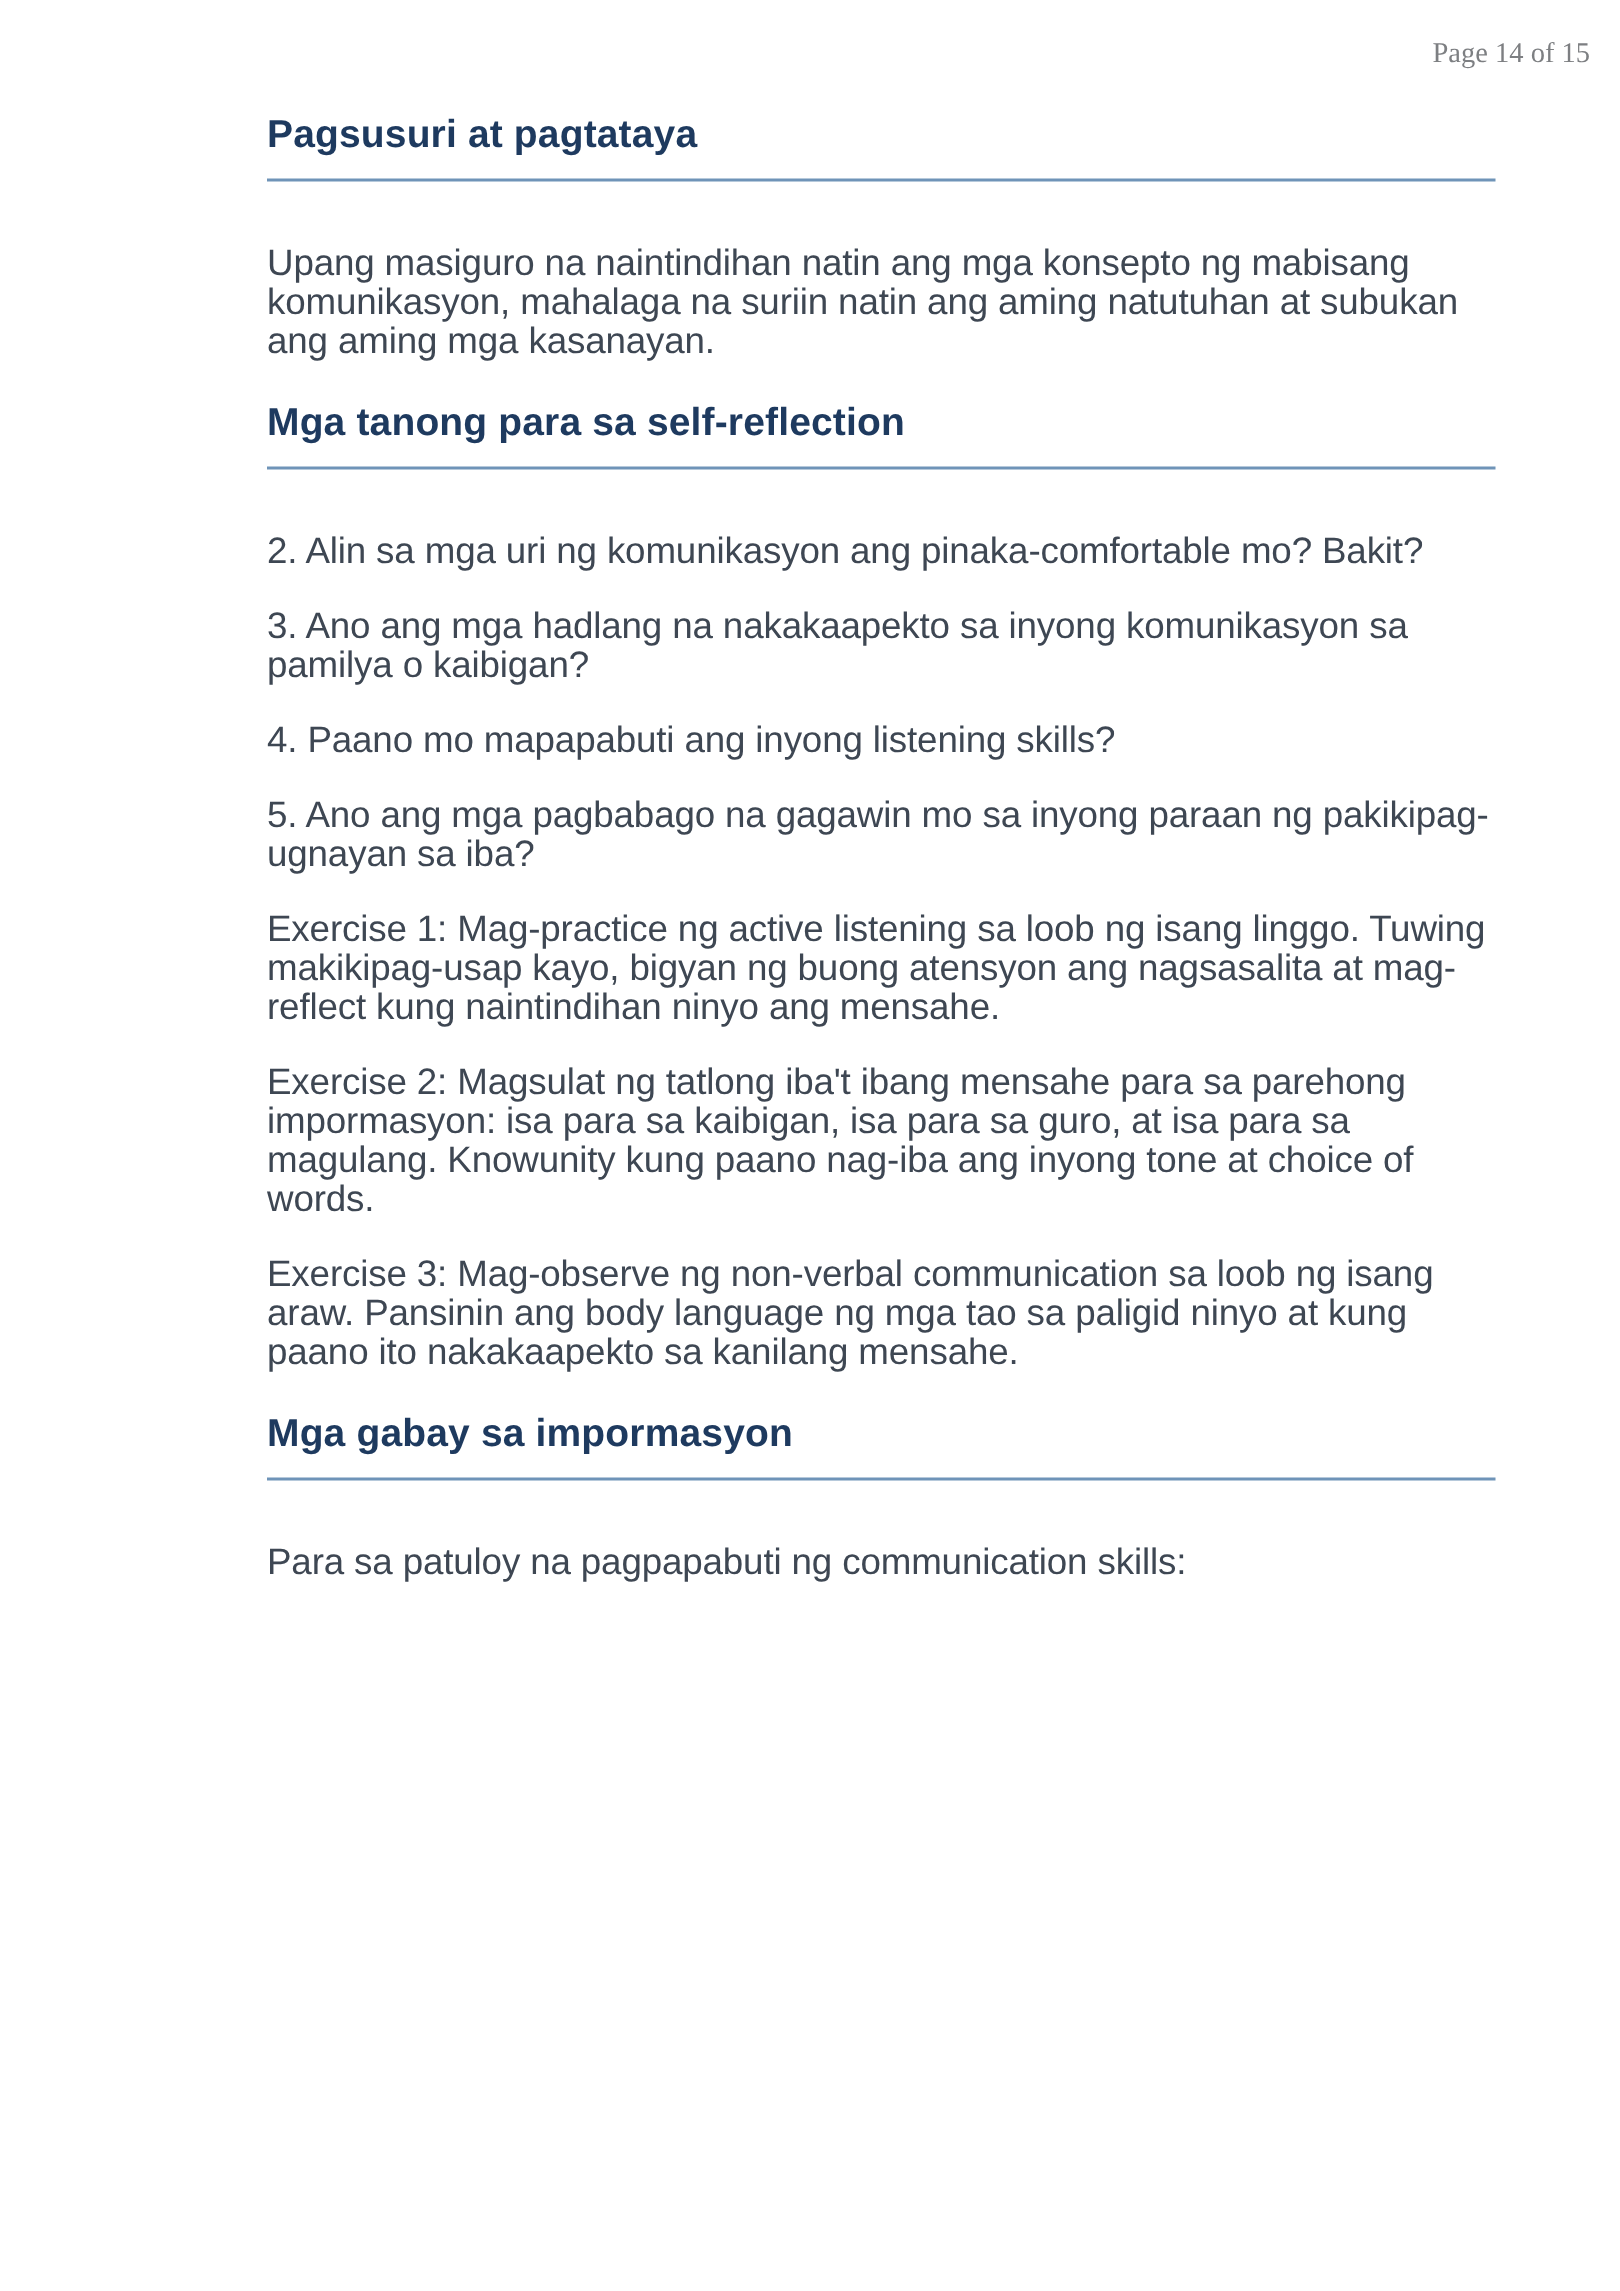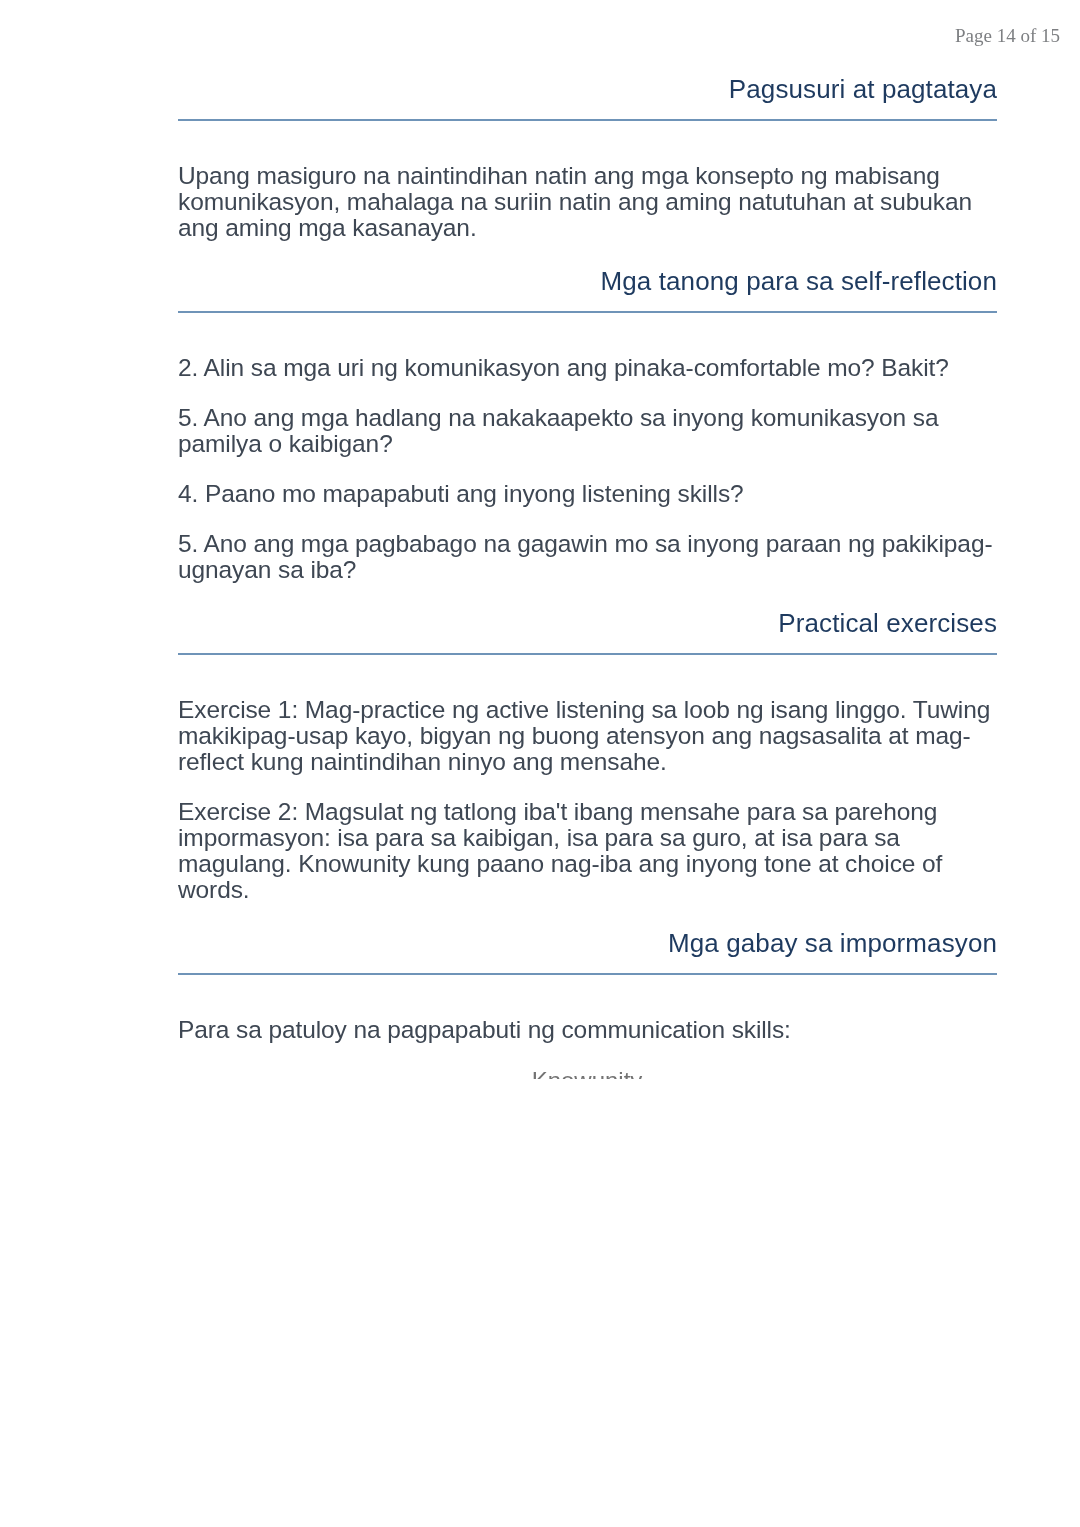--- a/index.html
+++ b/index.html
@@ -26,26 +26,25 @@
     color: #7d7f82;
   }
   .content {
     padding-left: 131px;
     padding-right: 130px;
   }
   .section-heading {
     margin: 10px 0 42px 0;
     font-size: 26px;
     line-height: 32px;
-    font-weight: normal;
+    font-weight: bold;
     color: #1e3a5f;
     letter-spacing: 0.1px;
     padding-bottom: 14px;
     border-bottom: 2px solid #6f94b8;
-    text-align: right;
   }
   .section-heading.first {
     margin-top: 27px;
   }
   .content p {
     margin: 0 0 24px 0;
     font-size: 24.5px;
     line-height: 26px;
     color: #3e4753;
     letter-spacing: -0.1px;
@@ -68,29 +67,29 @@
   <div class="content">
 
     <section>
       <h2 class="section-heading first">Pagsusuri at pagtataya</h2>
       <p>Upang masiguro na naintindihan natin ang mga konsepto ng mabisang komunikasyon, mahalaga na suriin natin ang aming natutuhan at subukan ang aming mga kasanayan.</p>
     </section>
 
     <section>
       <h2 class="section-heading">Mga tanong para sa self-reflection</h2>
       <p>2. Alin sa mga uri ng komunikasyon ang pinaka-comfortable mo? Bakit?</p>
-      <p>5. Ano ang mga hadlang na nakakaapekto sa inyong komunikasyon sa pamilya o kaibigan?</p>
+      <p>3. Ano ang mga hadlang na nakakaapekto sa inyong komunikasyon sa pamilya o kaibigan?</p>
       <p>4. Paano mo mapapabuti ang inyong listening skills?</p>
       <p>5. Ano ang mga pagbabago na gagawin mo sa inyong paraan ng pakikipag-ugnayan sa iba?</p>
     </section>
 
     <section>
-      <h2 class="section-heading">Practical exercises</h2>
       <p>Exercise 1: Mag-practice ng active listening sa loob ng isang linggo. Tuwing makikipag-usap kayo, bigyan ng buong atensyon ang nagsasalita at mag-reflect kung naintindihan ninyo ang mensahe.</p>
       <p>Exercise 2: Magsulat ng tatlong iba't ibang mensahe para sa parehong impormasyon: isa para sa kaibigan, isa para sa guro, at isa para sa magulang. Knowunity kung paano nag-iba ang inyong tone at choice of words.</p>
+      <p>Exercise 3: Mag-observe ng non-verbal communication sa loob ng isang araw. Pansinin ang body language ng mga tao sa paligid ninyo at kung paano ito nakakaapekto sa kanilang mensahe.</p>
     </section>
 
     <section>
       <h2 class="section-heading">Mga gabay sa impormasyon</h2>
       <p>Para sa patuloy na pagpapabuti ng communication skills:</p>
     </section>
 
   </div>
 
   <div class="footer-brand">Knowunity</div>

